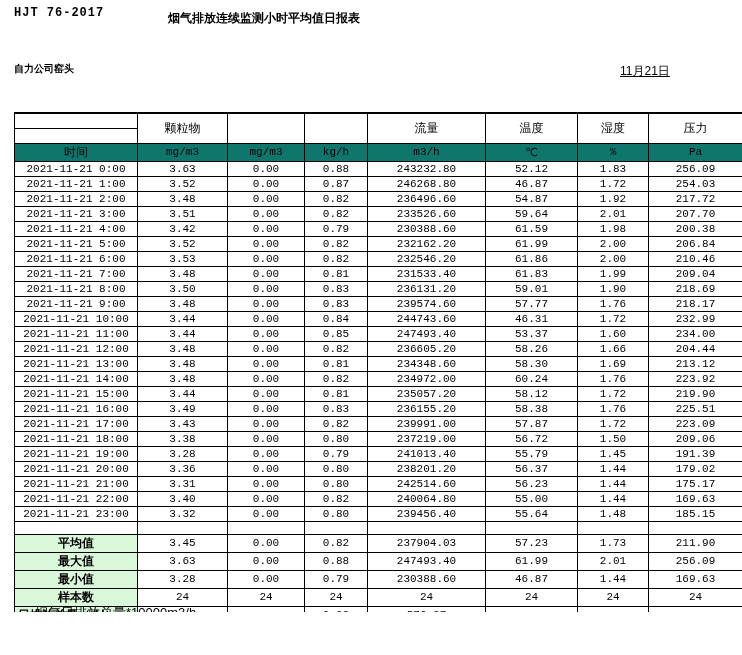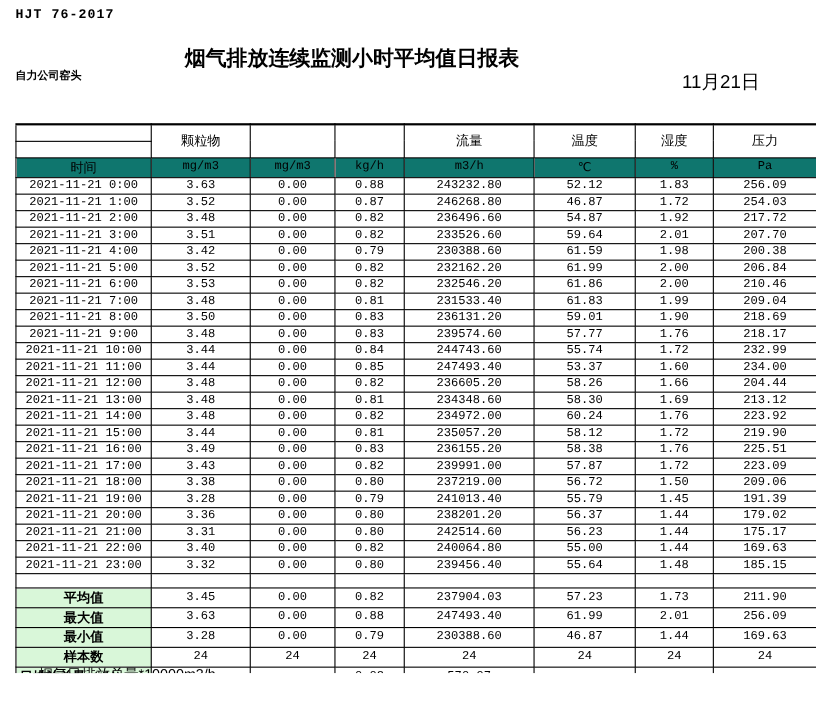--- a/index.html
+++ b/index.html
@@ -11,30 +11,31 @@
     height: 612px;
     background: #fff;
     overflow: hidden;
   }
   .std-code {
     position: absolute; left: 14px; top: 6px;
     font-family: "Liberation Mono", "DejaVu Sans Mono", monospace;
     font-weight: bold; font-size: 12px; letter-spacing: 1px;
   }
   .title {
-    position: absolute; left: 168px; top: 40px;
-    font-size: 19px; font-weight: bold;
+    position: absolute; left: 168px; top: 10px;
+    font-size: 12px; font-weight: bold;
   }
   .company {
     position: absolute; left: 14px; top: 62px;
     font-size: 10px; font-weight: bold;
   }
   .report-date {
     position: absolute; left: 620px; top: 63px;
-    font-size: 17px;
+    font-size: 12px;
+    text-decoration: underline;
   }
   .tbl-wrap { position: absolute; left: 14px; top: 112px; }
   table.report {
     border-collapse: collapse; table-layout: fixed;
     width: 728px;
     font-family: "Liberation Mono", "DejaVu Sans Mono", "DejaVu Sans", monospace;
     font-size: 11px;
   }
   table.report { border-top: 2px solid #000; }
   table.report td {
@@ -208,21 +209,21 @@
             <td>57.77</td>
             <td>1.76</td>
             <td>218.17</td>
           </tr>
           <tr>
             <td>2021-11-21 10:00</td>
             <td>3.44</td>
             <td>0.00</td>
             <td>0.84</td>
             <td>244743.60</td>
-            <td>55.74</td>
+            <td>46.31</td>
             <td>1.72</td>
             <td>232.99</td>
           </tr>
           <tr>
             <td>2021-11-21 11:00</td>
             <td>3.44</td>
             <td>0.00</td>
             <td>0.85</td>
             <td>247493.40</td>
             <td>53.37</td>

